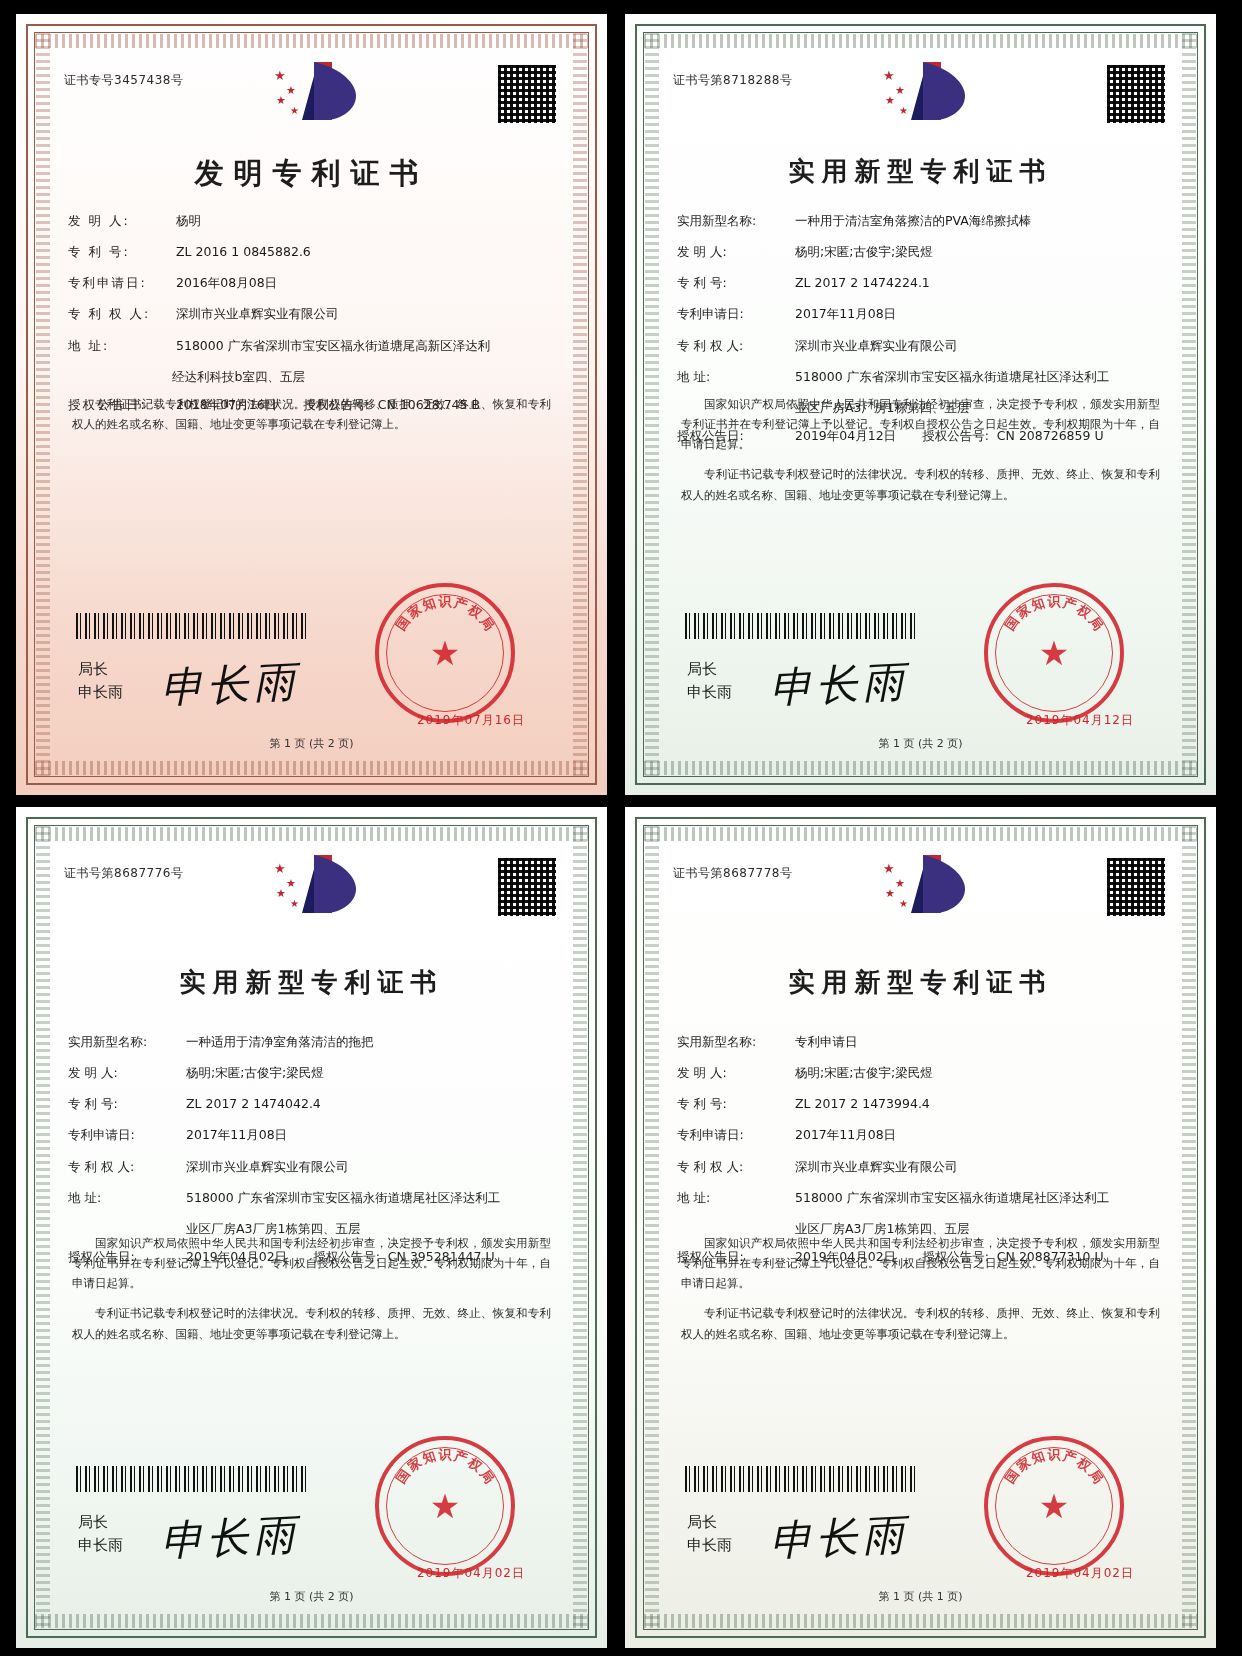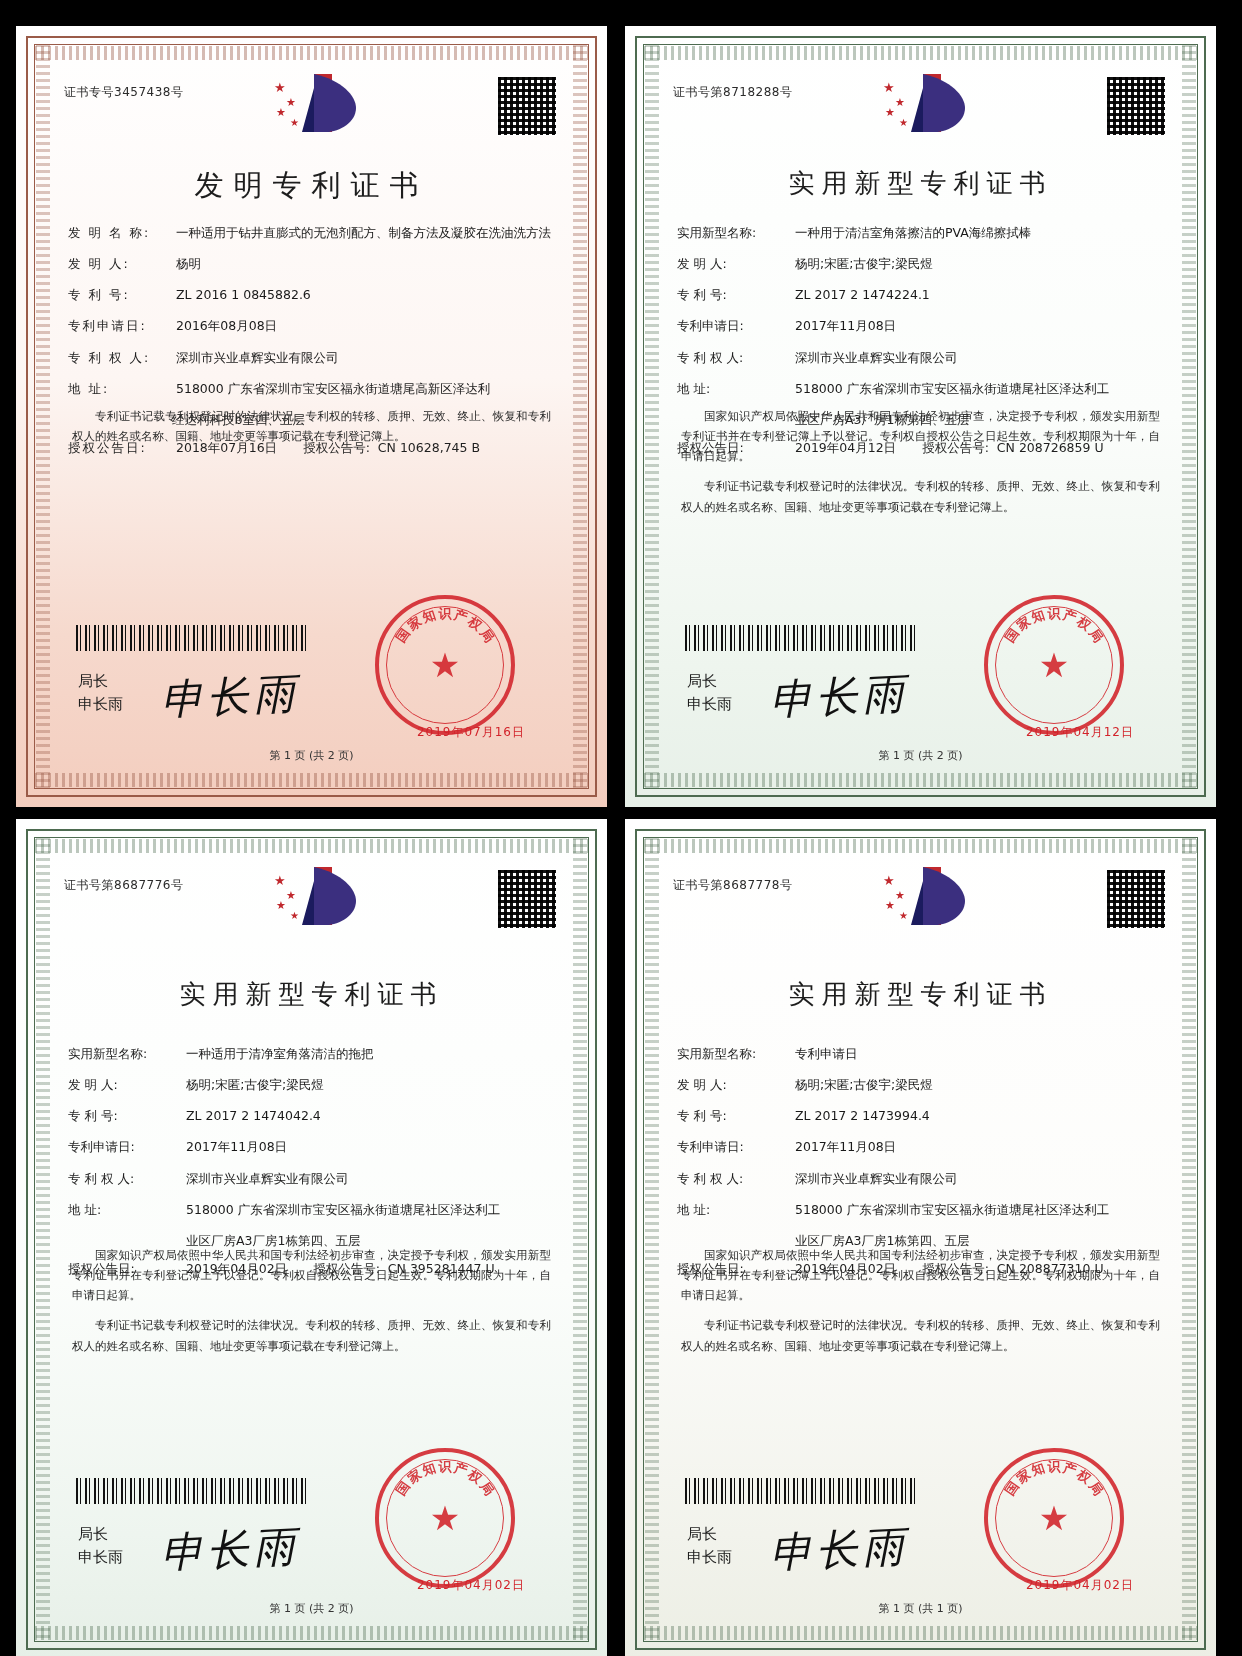--- a/index.html
+++ b/index.html
@@ -1,18 +1,18 @@
 <!DOCTYPE html>
 <html><head>
 <meta charset="utf-8">
 <style>
   html,body{margin:0;padding:0;background:#000;}
   body{width:1242px;height:1656px;font-family:"DejaVu Sans","Liberation Sans",sans-serif;}
   .grid{display:grid;grid-template-columns:591px 591px;grid-template-rows:781px 841px;
-        gap:12px 18px;padding:26px 16px;box-sizing:border-box;width:1242px;height:1656px;background:#000;}
+        gap:12px 18px;padding:14px 16px;box-sizing:border-box;width:1242px;height:1656px;background:#000;}
   .cert{position:relative;background:#fff;overflow:hidden;box-sizing:border-box;}
   
   .tint-a{background:linear-gradient(180deg,#ffffff 0%,#fdf6f3 45%,#f6d9cd 78%,#f3cdbe 100%);}
   .tint-b{background:linear-gradient(180deg,#ffffff 0%,#fbfdfb 50%,#eef5ee 82%,#e7f0e8 100%);}
   .tint-c{background:linear-gradient(180deg,#ffffff 0%,#fbfdfb 55%,#eef5ef 85%,#e6efe7 100%);}
   .tint-d{background:linear-gradient(180deg,#ffffff 0%,#fcfcfa 55%,#f2f3ec 85%,#eceee4 100%);}
   .border-outer{position:absolute;inset:10px;border:2px solid #9a5b48;}
   .border-inner{position:absolute;inset:18px;border:1px solid #9a5b48;}
   .tint-b .border-outer,.tint-c .border-outer,.tint-d .border-outer{border-color:#4d6b50;}
   .tint-b .border-inner,.tint-c .border-inner,.tint-d .border-inner{border-color:#4d6b50;}
@@ -28,21 +28,21 @@
   .orn-side.l{left:20px;} .orn-side.r{right:20px;}
 
   .inner{position:absolute;inset:30px;}
   .certno{position:absolute;left:18px;top:28px;font-size:12px;color:#2b2b2b;letter-spacing:.5px;}
   .qr{position:absolute;right:20px;top:20px;width:58px;height:58px;
       background:
         repeating-linear-gradient(90deg,#111 0 3px,#fff 3px 6px),
         repeating-linear-gradient(180deg,#111 0 3px,#fff 3px 6px);
       background-blend-mode:multiply;border:1px solid #fff;}
   .logo{position:absolute;left:50%;top:14px;transform:translateX(-50%);width:120px;height:70px;}
-  .title{position:absolute;left:0;right:0;top:110px;text-align:center;font-size:29px;font-weight:normal;
+  .title{position:absolute;left:0;right:0;top:110px;text-align:center;font-size:29px;font-weight:bold;
          letter-spacing:10px;color:#1d1d1d;font-family:"DejaVu Serif","Liberation Serif",serif;}
   .title.small{font-size:26px;letter-spacing:7px;}
   .fields{position:absolute;left:22px;right:22px;top:168px;font-size:12.5px;color:#1f1f1f;line-height:1.45;}
   .row{display:flex;margin-bottom:13px;align-items:flex-start;}
   .lbl{width:108px;flex:0 0 108px;letter-spacing:2px;color:#1f1f1f;}
   .lbl.wide{width:118px;flex:0 0 118px;letter-spacing:0;}
   .val{flex:1;color:#1a1a1a;}
   .row .seg2{margin-left:26px;display:flex;}
   .addr2{margin-left:104px;}
   .para{position:absolute;left:26px;right:26px;top:350px;font-size:11.5px;color:#2a2a2a;line-height:1.75;text-align:justify;}
@@ -85,24 +85,20 @@
           <text x="22" y="22" font-size="13">★</text>
           <text x="34" y="36" font-size="11">★</text>
           <text x="24" y="46" font-size="11">★</text>
           <text x="38" y="56" font-size="10">★</text>
         </g>
       </svg>
       <div class="title">发明专利证书</div>
 
       <div class="fields">
         <div class="row">
-            <div class="lbl">发 明 名 称:</div>
-            <div class="val">一种适用于钻井直膨式的无泡剂配方、制备方法及凝胶在洗油洗方法</div>
-          </div>
-        <div class="row">
             <div class="lbl">发 明 人:</div>
             <div class="val">杨明</div>
           </div>
         <div class="row">
             <div class="lbl">专 利 号:</div>
             <div class="val">ZL 2016 1 0845882.6</div>
           </div>
         <div class="row">
             <div class="lbl">专利申请日:</div>
             <div class="val">2016年08月08日</div>

